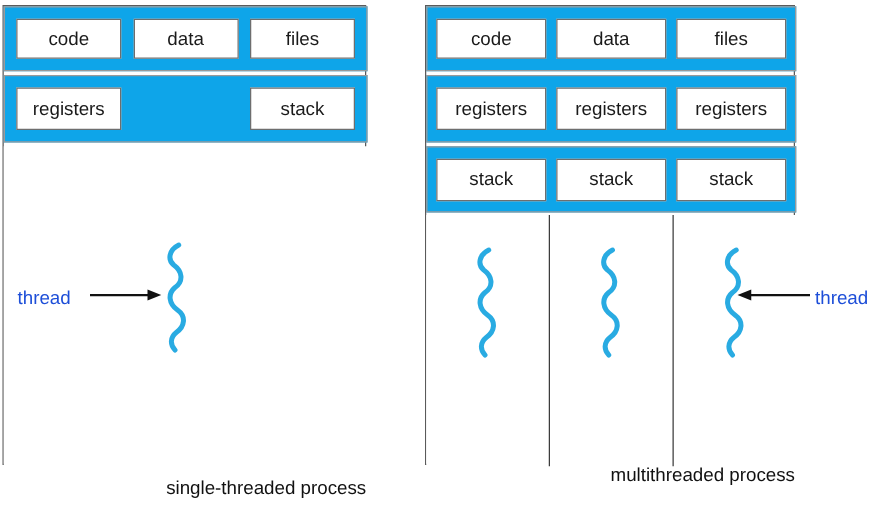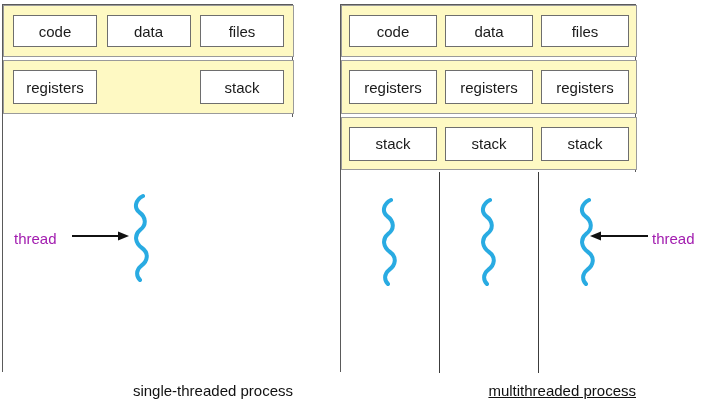--- a/index.html
+++ b/index.html
@@ -19,21 +19,21 @@
   
   .panel {
     position: absolute;
     box-sizing: border-box;
     border: 1px solid #5a5a5a;
     background: #ffffff;
   }
   .gray-band {
     position: absolute;
     box-sizing: border-box;
-    background: #fef9c3;
+    background: #0ea5e9;
     border: 1px solid #9a9a9a;
     display: flex;
     align-items: center;
   }
   .cell {
     box-sizing: border-box;
     background: #ffffff;
     border: 1px solid #6e6e6e;
     display: flex;
     align-items: center;
@@ -143,42 +143,42 @@
   .squiggle svg { display: block; overflow: visible; }
 
   #left-squiggle { left: 131px; top: 194px; }
   .thread-col .squiggle { left: 50%; margin-left: -11px; top: 26px; }
 
   
   .annotation {
     position: absolute;
     font-size: 15px;
     line-height: 1;
-    color: #a21caf;
+    color: #1d4ed8;
     white-space: nowrap;
   }
   #left-thread-label { left: 14px; top: 231px; }
   #right-thread-label { left: 652px; top: 231px; }
 
   .arrow { position: absolute; }
   .arrow svg { display: block; overflow: visible; }
   #left-thread-arrow { left: 72px; top: 230px; }
   #right-thread-arrow { left: 588px; top: 230px; }
 
   
   .caption {
     position: absolute;
     font-size: 15px;
     line-height: 1;
     color: #111111;
     text-align: right;
     white-space: nowrap;
   }
   #left-caption { left: 2px; top: 383px; width: 291px; }
-  #right-caption { left: 340px; top: 383px; width: 296px; text-decoration: underline; }
+  #right-caption { left: 340px; top: 373px; width: 296px; }
 </style>
 </head>
 <body>
 
 <div class="panel" id="left-process">
 
   <div class="gray-band" id="left-top-band">
     <div class="cell">code</div>
     <div class="cell">data</div>
     <div class="cell">files</div>

